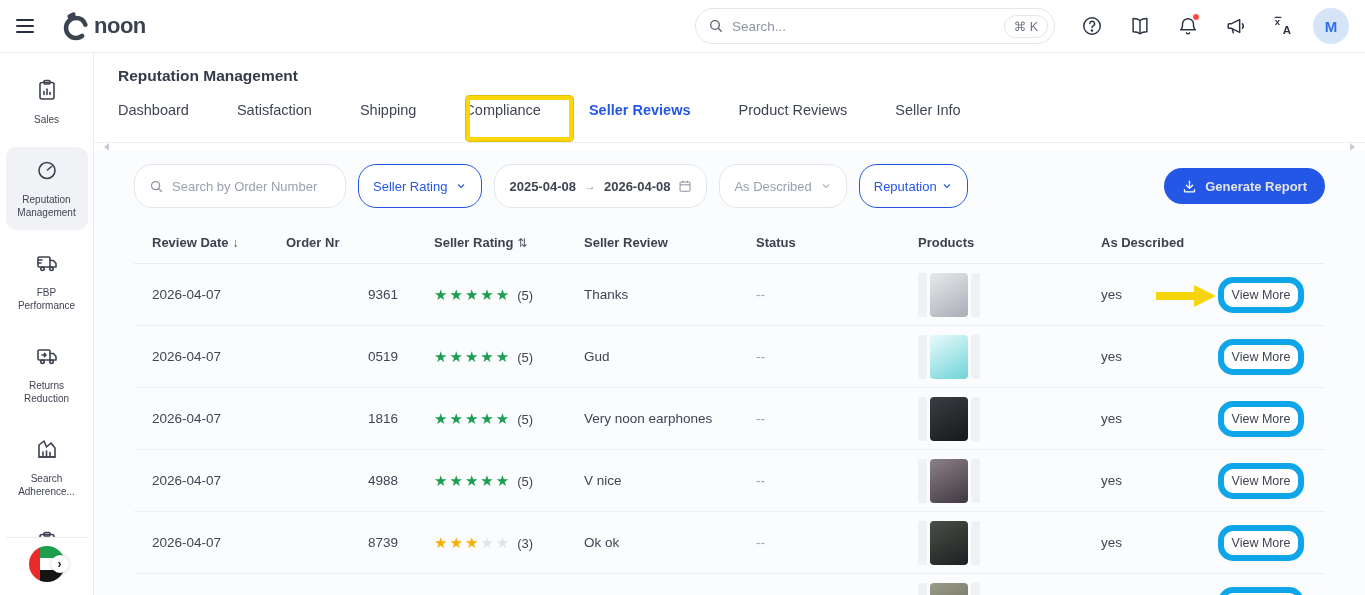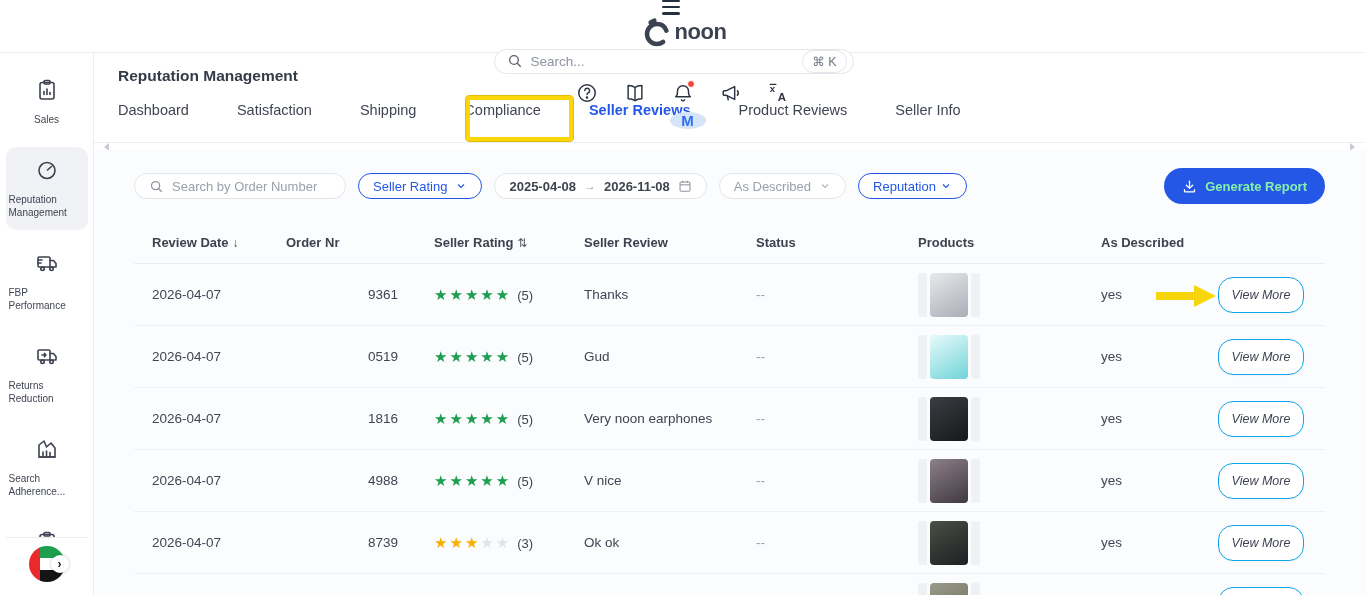--- a/index.html
+++ b/index.html
@@ -3,21 +3,21 @@
 <meta charset="utf-8">
 <style>
   * { margin:0; padding:0; box-sizing:border-box; }
   html,body { width:1365px; height:595px; }
   body {
     font-family:"Liberation Sans", sans-serif;
     background:#fff; color:#404553; position:relative; overflow:hidden;
   }
   
   .topbar{position:absolute;top:0;left:0;right:0;height:53px;background:#fff;
-    border-bottom:1px solid #ececf0;display:flex;align-items:center;padding:0 16px;z-index:10;flex-direction:column;}
+    border-bottom:1px solid #ececf0;display:flex;align-items:center;padding:0 16px;z-index:10;}
   .hamburger{width:26px;height:26px;display:flex;flex-direction:column;justify-content:center;gap:4px;cursor:pointer;margin-right:16px;}
   .hamburger span{display:block;width:18px;height:2.2px;background:#27303f;border-radius:2px;}
   .brand{display:flex;align-items:center;gap:2px;}
   .brand svg{display:block;}
   .brand-text{font-size:22px;font-weight:800;color:#3b4250;letter-spacing:-0.5px;}
   .topbar-spacer{flex:1;}
   .search-pill{display:flex;align-items:center;width:360px;height:36px;border:1px solid #e3e6ea;
     border-radius:18px;padding:0 6px 0 12px;background:#fff;margin-right:18px;}
   .search-pill svg{flex:none;color:#5b616e;}
   .search-pill input{border:none;outline:none;flex:1;font-size:13.5px;color:#404553;margin-left:8px;background:transparent;font-family:inherit;}
@@ -29,21 +29,21 @@
   .icon-btn .dot{position:absolute;top:6px;right:7px;width:8px;height:8px;border-radius:50%;background:#f5483d;border:1.5px solid #fff;}
   .avatar{width:36px;height:36px;border-radius:50%;background:#d5e4f8;color:#2f6fed;font-weight:700;
     display:flex;align-items:center;justify-content:center;font-size:15px;cursor:pointer;}
   
   .sidebar{position:absolute;top:53px;left:0;bottom:0;width:94px;background:#fff;border-right:1px solid #ececf0;z-index:5;}
   .side-items{display:flex;flex-direction:column;align-items:center;gap:10px;padding-top:14px;height:484px;overflow:hidden;}
   .side-item{width:82px;border-radius:10px;display:flex;flex-direction:column;align-items:center;gap:7px;
     padding:11px 3px;cursor:pointer;color:#404553;}
   .side-item.active{background:#f1f2f5;}
   .side-item svg{color:#3c424f;}
-  .side-label{font-size:10px;text-align:left;line-height:1.3;}
+  .side-label{font-size:10px;text-align:center;line-height:1.3;}
   .side-divider{height:1px;background:#ececf0;margin:0 6px;}
   .side-flag{margin:8px auto 0;width:36px;height:36px;position:relative;cursor:pointer;}
   .flag-circle{width:36px;height:36px;border-radius:50%;overflow:hidden;position:relative;}
   .flag-red{position:absolute;left:0;top:0;bottom:0;width:31%;background:#ea2a2a;}
   .flag-green{position:absolute;left:31%;right:0;top:0;height:33.3%;background:#1d9f4e;}
   .flag-white{position:absolute;left:31%;right:0;top:33.3%;height:33.4%;background:#fff;}
   .flag-black{position:absolute;left:31%;right:0;bottom:0;height:33.3%;background:#151515;}
   .flag-chev{position:absolute;right:-4px;top:9px;width:18px;height:18px;border-radius:50%;background:#fff;
     box-shadow:0 0 3px rgba(0,0,0,.25);display:flex;align-items:center;justify-content:center;
     font-size:12px;font-weight:700;color:#1a1a1a;}
@@ -53,52 +53,52 @@
   .tabs{display:flex;gap:48px;margin-top:17px;text-align:center;}
   .tab{font-size:14.5px;color:#404553;cursor:pointer;padding-bottom:6px;white-space:nowrap;}
   .tab.active{color:#2457e6;font-weight:700;}
   .tab-strip{position:absolute;bottom:0;left:0;right:0;height:8px;border-top:1px solid #efeff2;}
   .strip-arrow{position:absolute;top:0;width:0;height:0;border-top:4px solid transparent;border-bottom:4px solid transparent;}
   .strip-arrow.left{left:10px;border-right:5px solid #c8ccd3;}
   .strip-arrow.right{right:10px;border-left:5px solid #c8ccd3;}
   
   .content{position:absolute;left:94px;top:150px;right:0;bottom:0;background:#fbfcfd;padding:18px 40px;overflow:hidden;}
   .filters{display:flex;align-items:center;gap:12px;height:36px;}
-  .pill{height:26px;border:1px solid #e3e6eb;border-radius:18px;background:#fff;display:flex;align-items:center;
+  .pill{height:44px;border:1px solid #e3e6eb;border-radius:18px;background:#fff;display:flex;align-items:center;
     font-size:13px;color:#404553;padding:0 14px;white-space:nowrap;}
   .pill.input-pill{width:212px;color:#9aa0ad;}
   .pill.input-pill input{border:none;outline:none;flex:1;margin-left:8px;font-size:13px;color:#404553;background:transparent;font-family:inherit;min-width:0;}
   .pill.input-pill input::placeholder{color:#9aa0ad;}
   .pill.blue{border-color:#2457e6;color:#2457e6;cursor:pointer;}
   .pill.gray-dd{color:#9aa0ad;cursor:pointer;}
   .pill .chev{margin-left:8px;display:flex;align-items:center;}
   .pill.date-pill{font-weight:600;color:#3e4450;gap:8px;cursor:pointer;}
   .date-arrow{color:#9aa0ad;font-weight:400;font-size:12px;}
   .cal-icon{color:#8d93a1;display:flex;}
   .filters .spacer{flex:1;}
-  .report-btn{height:36px;border-radius:18px;background:#2457e6;color:#86efac;border:none;display:flex;align-items:center;
+  .report-btn{height:36px;border-radius:18px;background:#2457e6;color:#e5e5e5;border:none;display:flex;align-items:center;
     gap:8px;padding:0 18px;font-size:13px;font-weight:600;cursor:pointer;font-family:inherit;}
   
   .table{margin-top:18px;}
   .trow,.thead{display:grid;grid-template-columns:134px 148px 150px 172px 162px 183px 117px auto;
     align-items:center;padding-left:18px;}
   .thead{height:42px;font-size:13px;font-weight:700;color:#3c4250;border-bottom:1px solid #eaecf0;}
   .thead .sort{font-weight:400;margin-left:4px;font-size:12px;color:#4a5160;}
   .trow{height:62px;border-bottom:1px solid #eef0f3;font-size:13.5px;color:#404553;}
   .cell-order{text-align:right;padding-right:36px;}
   .stars{letter-spacing:2px;font-size:15px;}
   .stars .on{}
   .stars .off{color:#e1e4ea;}
   .rating-num{margin-left:6px;font-size:13px;color:#404553;letter-spacing:0;}
   .cell-status{color:#9aa0ad;}
   .prod{display:flex;align-items:center;gap:3px;height:44px;}
   .prod .sliver{width:9px;height:44px;background:#f0f1f4;border-radius:2px;}
   .prod .thumb{width:38px;height:44px;border-radius:4px;}
-  .viewmore{width:86px;height:36px;border:1px solid #0ea5e9;border-radius:15px;background:#fff;font-size:12.5px;
-    color:#3f4452;cursor:pointer;font-family:inherit;box-shadow:0 1px 2px rgba(30,40,60,.04);font-style:italic;}
+  .viewmore{width:86px;height:36px;border:6px solid #0ea5e9;border-radius:15px;background:#fff;font-size:12.5px;
+    color:#3f4452;cursor:pointer;font-family:inherit;box-shadow:0 1px 2px rgba(30,40,60,.04);}
   
   .ann-box{position:absolute;left:466px;top:96px;width:107px;height:45px;border:4px solid #fdd60a;
     outline:1px solid #e3bf00;border-radius:3px;z-index:40;pointer-events:none;}
   .ann-arrow{position:absolute;left:1156px;top:285px;z-index:40;pointer-events:none;}
 </style>
 </head>
 <body>
 
 <header class="topbar">
   <div class="hamburger">
@@ -261,21 +261,21 @@
       <span>Seller Rating</span>
       <span class="chev">
         <svg width="12" height="12" viewBox="0 0 24 24" fill="none" stroke="currentColor" stroke-width="2.4">
             <polyline points="6 9 12 15 18 9"></polyline>
           </svg>
       </span>
     </div>
     <div class="pill date-pill">
       <span>2025-04-08</span>
       <span class="date-arrow">→</span>
-      <span>2026-11-08</span>
+      <span>2026-04-08</span>
       <span class="cal-icon">
         <svg width="14" height="14" viewBox="0 0 24 24" fill="none" stroke="currentColor" stroke-width="1.8">
           <rect x="3.5" y="5" width="17" height="16" rx="2"></rect>
             <line x1="3.5" y1="10" x2="20.5" y2="10"></line>
           <line x1="8" y1="2.8" x2="8" y2="6.5"></line>
             <line x1="16" y1="2.8" x2="16" y2="6.5"></line>
         </svg>
       </span>
     </div>
     <div class="pill gray-dd">

